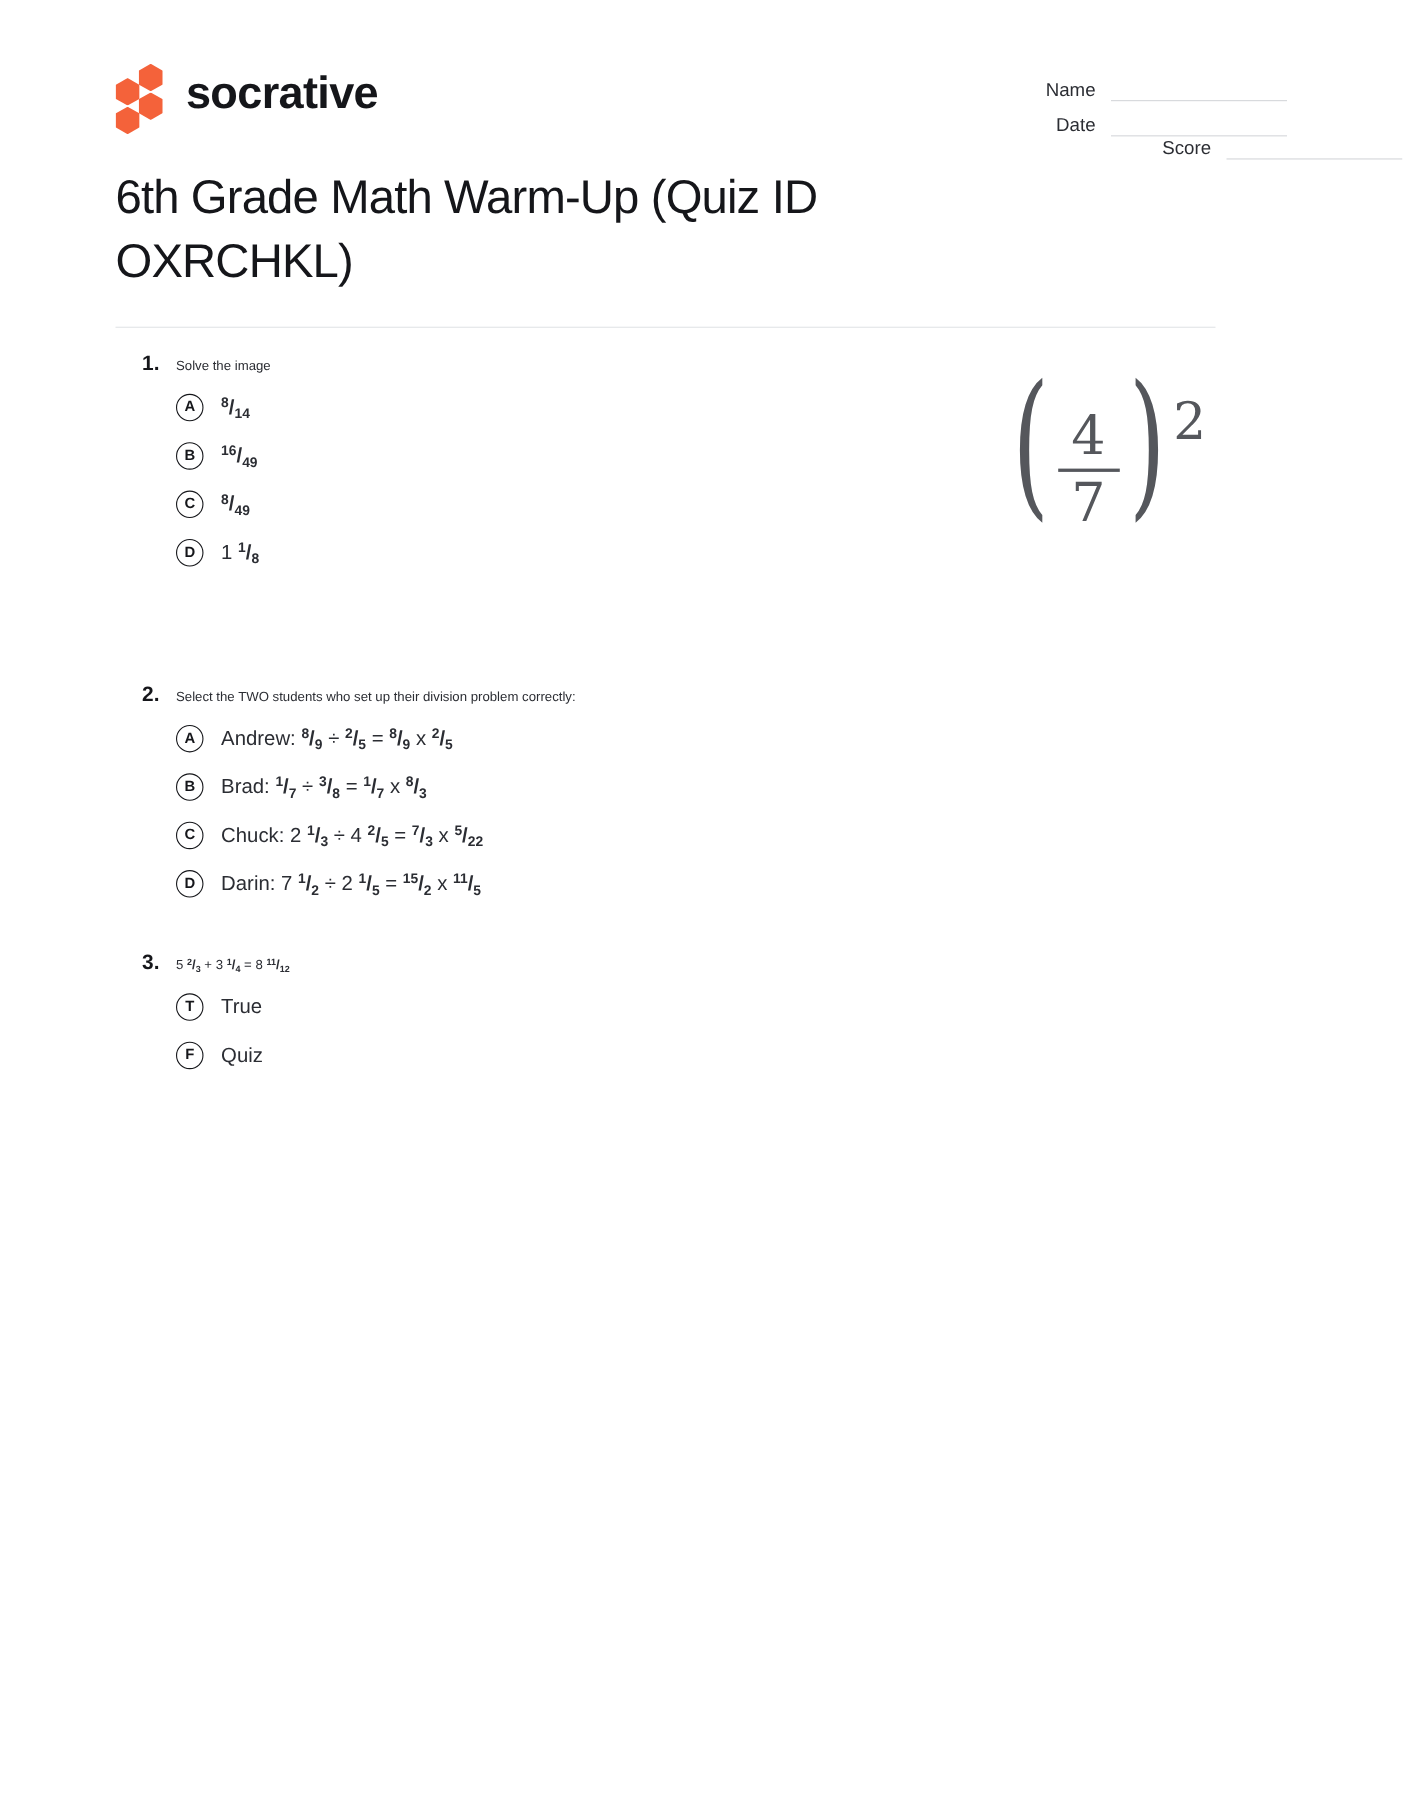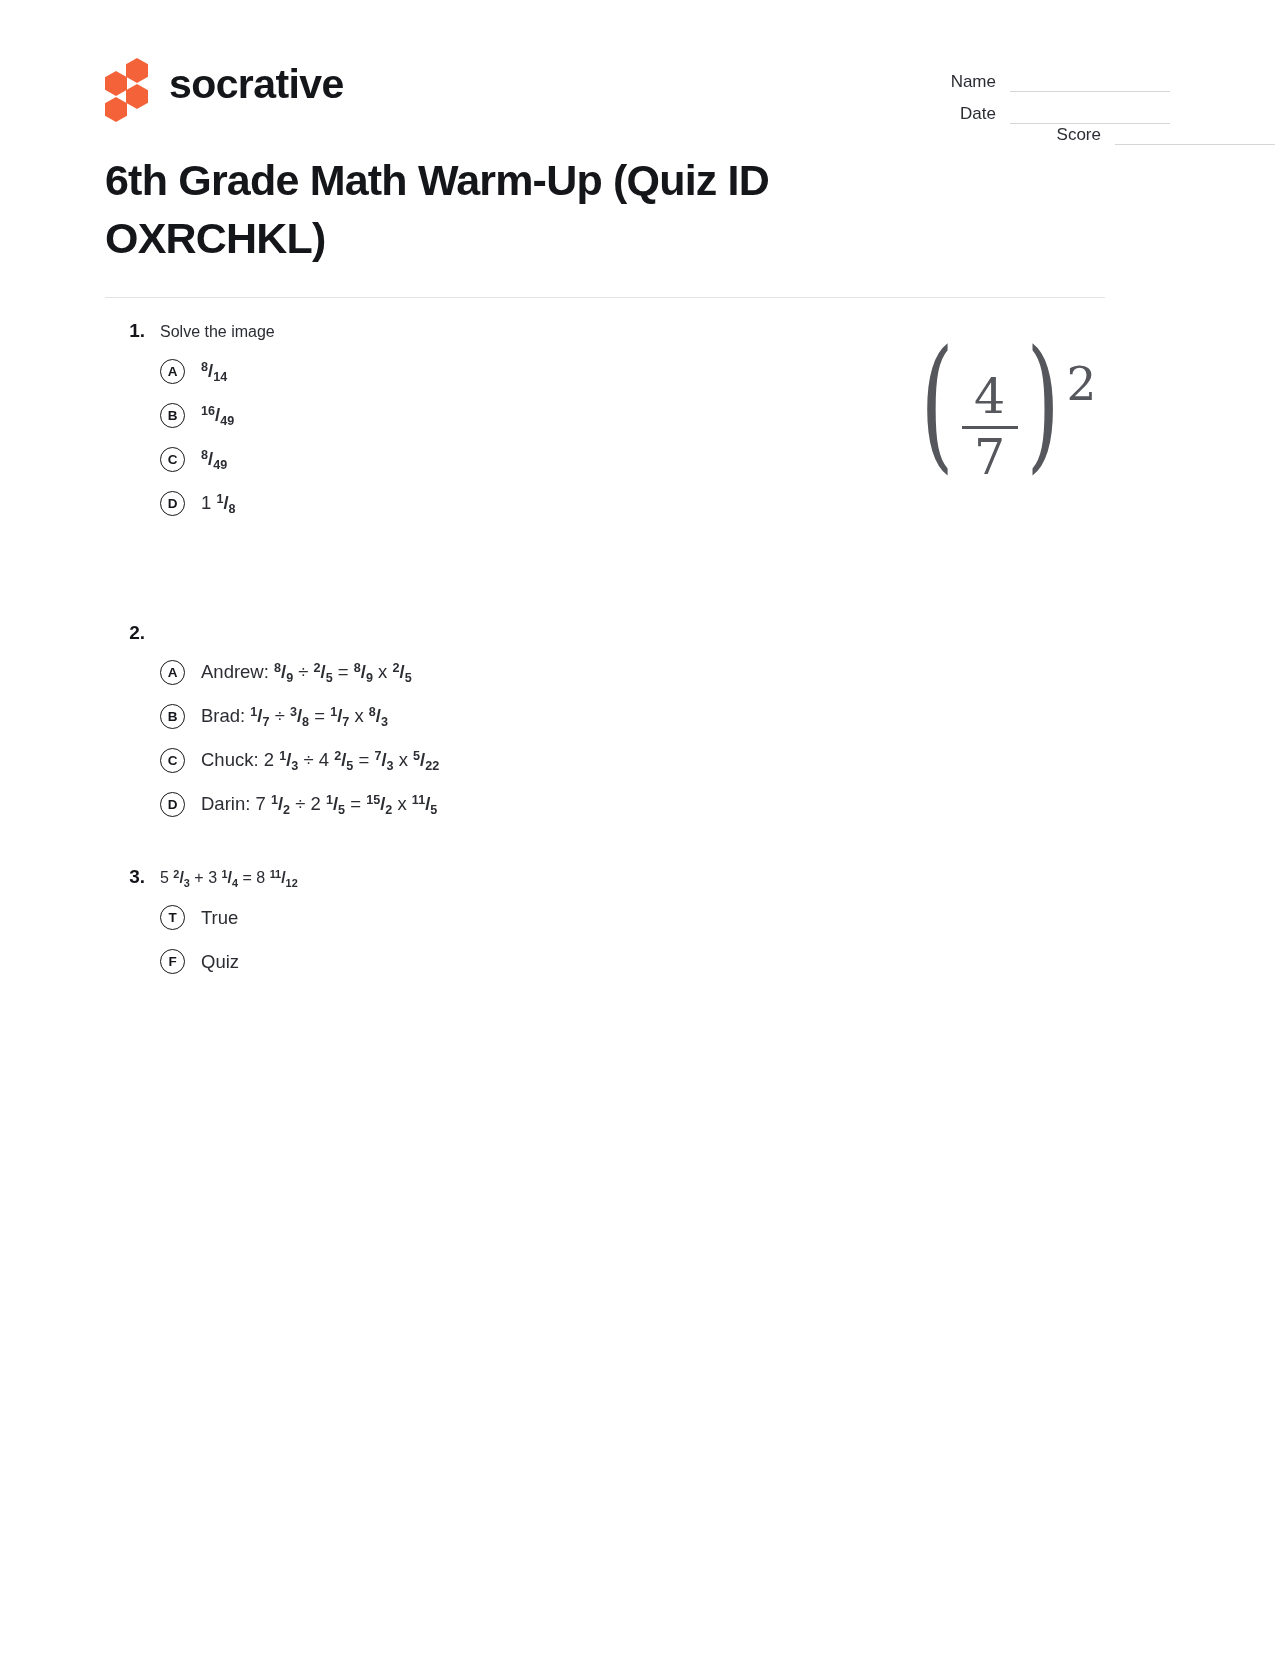--- a/index.html
+++ b/index.html
@@ -101,21 +101,21 @@
     width: 320px;
   }
 
   
   .title {
     position: absolute;
     left: 105px;
     top: 152px;
     width: 730px;
     font-size: 43px;
-    font-weight: 700;
+    font-weight: 400;
     line-height: 1.34;
     letter-spacing: -0.8px;
     color: #15161a;
   }
 
   .divider {
     position: absolute;
     left: 105px;
     top: 297px;
     width: 1000px;
@@ -144,21 +144,21 @@
   .q-num {
     width: 40px;
     min-width: 40px;
     text-align: right;
     font-size: 19px;
     font-weight: 700;
     color: #15161a;
     margin-right: 15px;
   }
   .q-text {
-    font-size: 16px;
+    font-size: 12px;
     color: #2b2d33;
     line-height: 1.4;
   }
 
   .options { margin-top: 6px; }
 
   .option {
     display: flex;
     align-items: center;
     margin-bottom: 16px;
@@ -324,20 +324,21 @@
           </span>
           <span class="paren">)</span>
           <span class="mexp">2</span>
         </div>
       </div>
     </div>
 
     <div class="question-block" style="margin-top:105px;">
       <div class="q-head">
         <span class="q-num">2.</span>
+        <span class="q-text">Select the TWO students who set up their division problem correctly:</span>
       </div>
       <div class="options">
         <div class="option">
           <span class="bubble">A</span>
           <span class="opt-text">Andrew: <span class="frac"><sup>8</sup><span class="sl">/</span><sub>9</sub></span> ÷ <span class="frac"><sup>2</sup><span class="sl">/</span><sub>5</sub></span> = <span class="frac"><sup>8</sup><span class="sl">/</span><sub>9</sub></span> x <span class="frac"><sup>2</sup><span class="sl">/</span><sub>5</sub></span></span>
         </div>
         <div class="option">
           <span class="bubble">B</span>
           <span class="opt-text">Brad: <span class="frac"><sup>1</sup><span class="sl">/</span><sub>7</sub></span> ÷ <span class="frac"><sup>3</sup><span class="sl">/</span><sub>8</sub></span>  = <span class="frac"><sup>1</sup><span class="sl">/</span><sub>7</sub></span> x <span class="frac"><sup>8</sup><span class="sl">/</span><sub>3</sub></span></span>
         </div>

